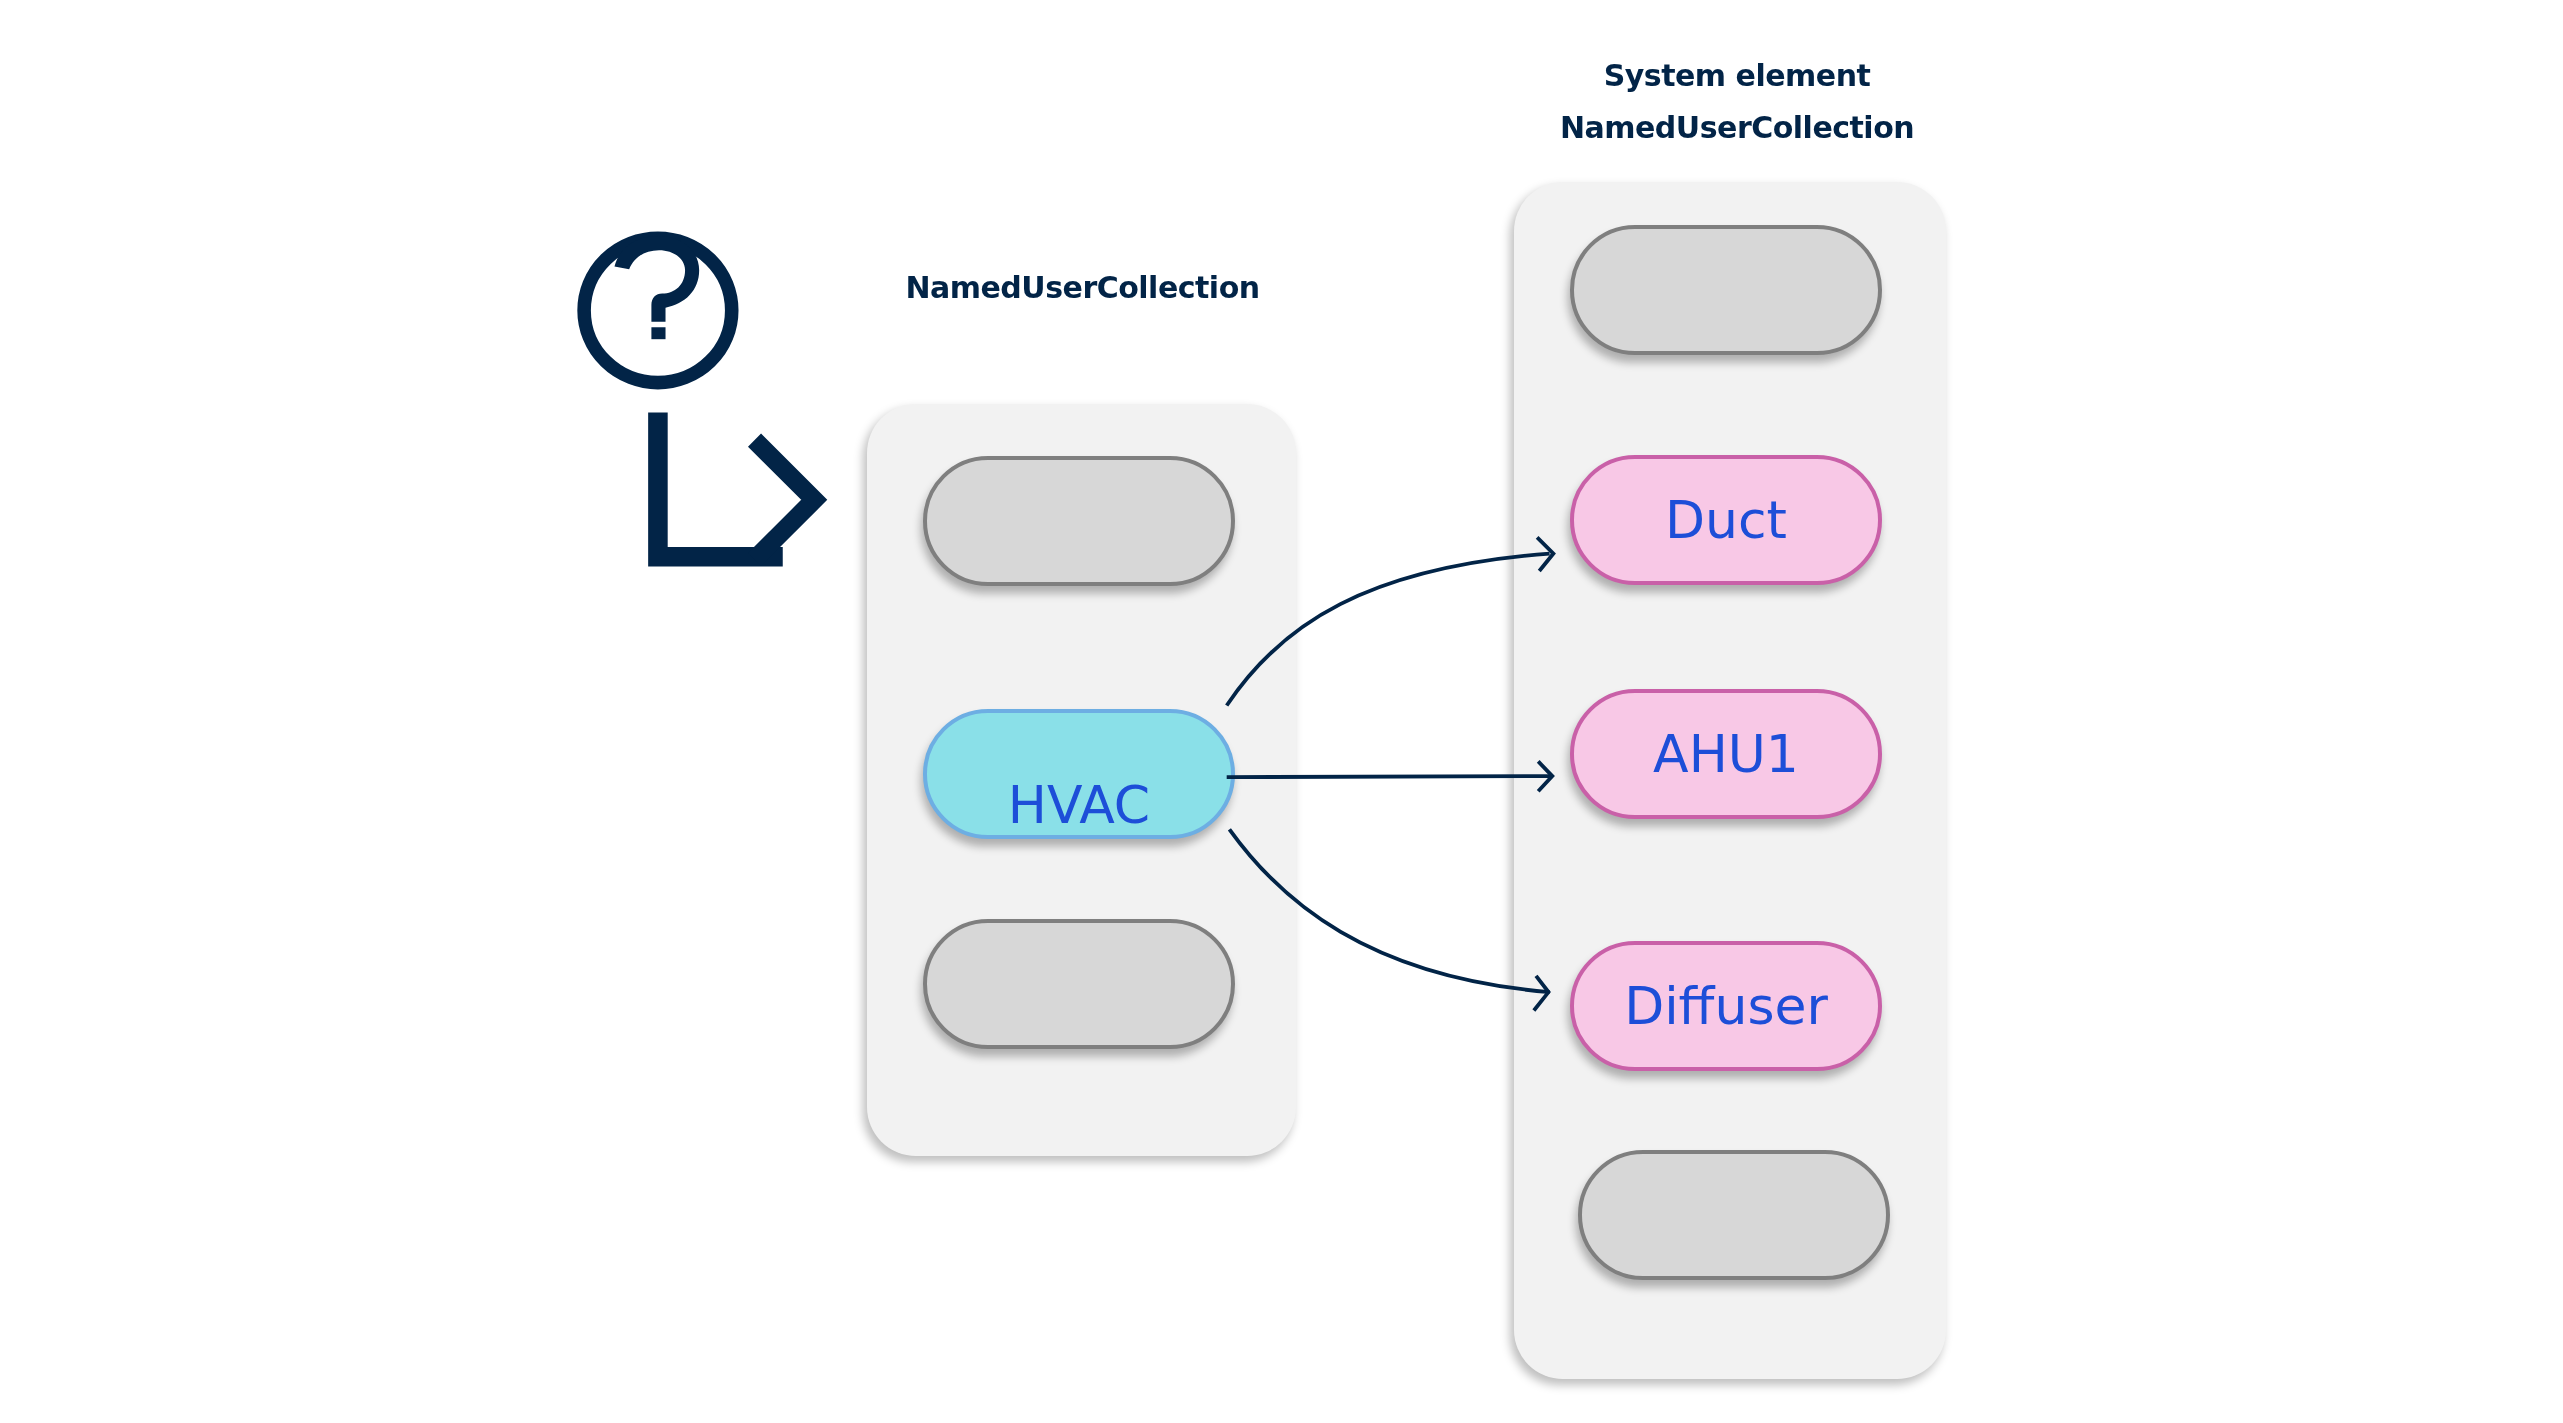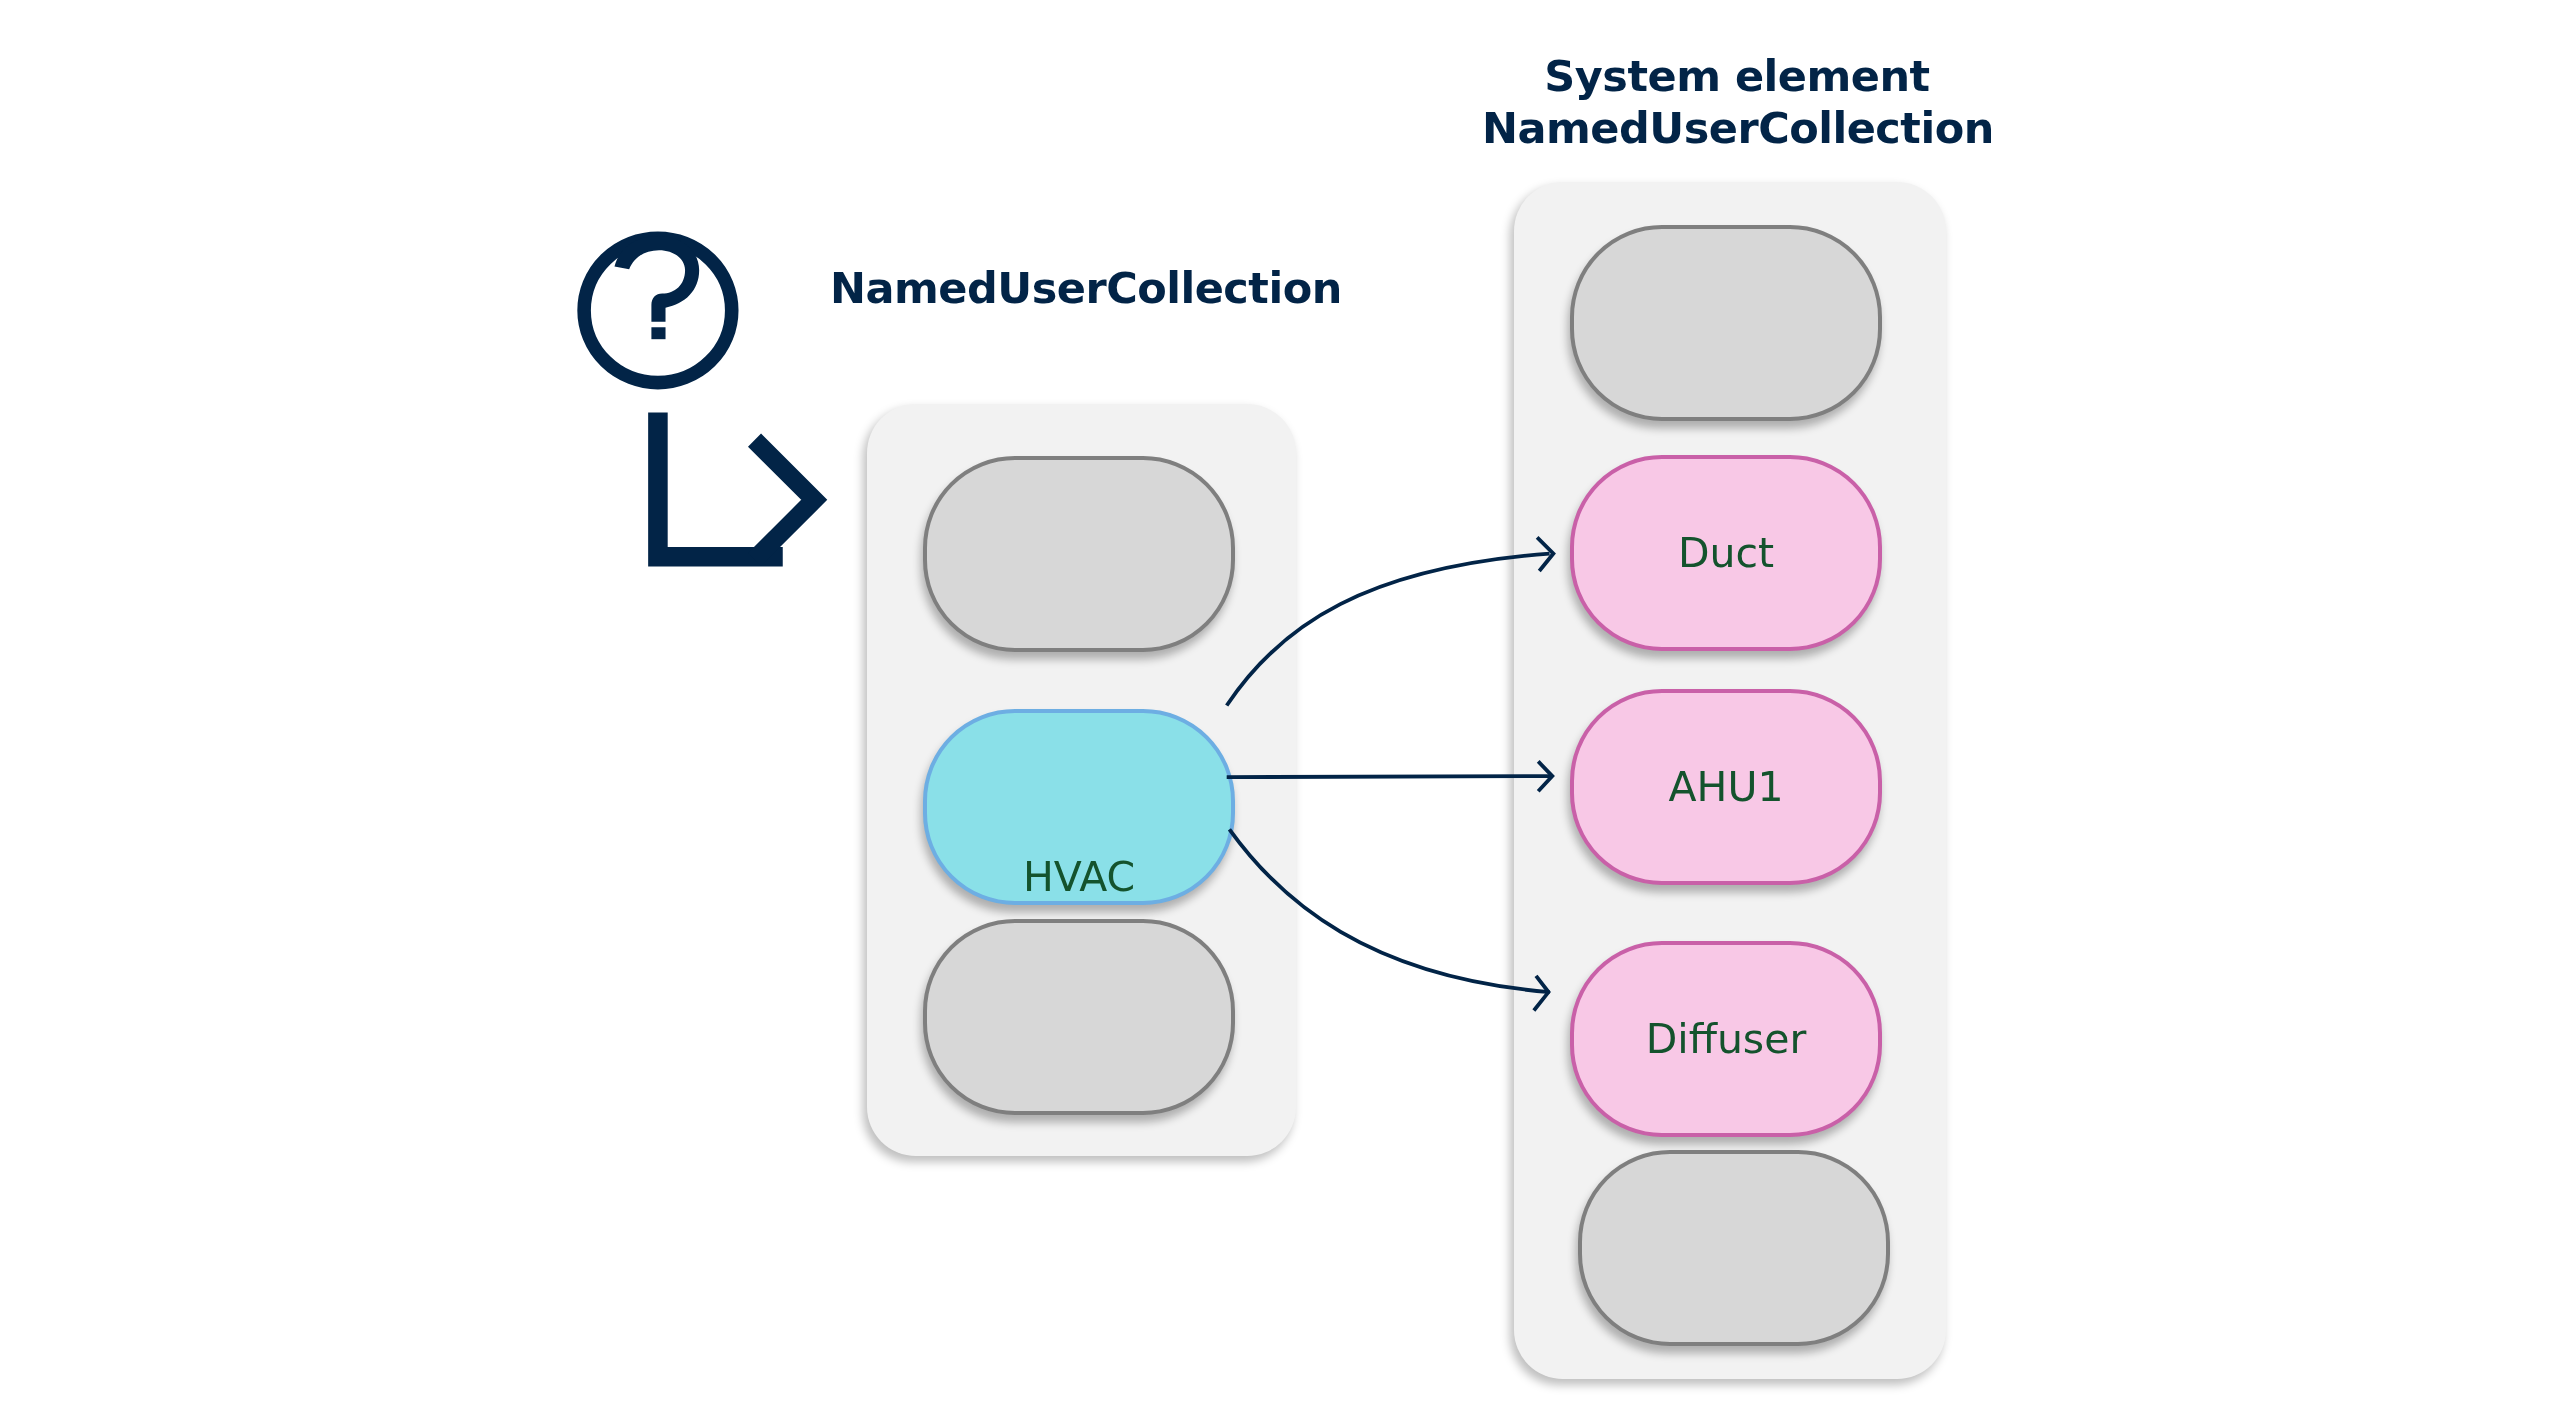--- a/index.html
+++ b/index.html
@@ -1,19 +1,19 @@
 <!DOCTYPE html>
 <html style="font-size:8.7px"><head>
 <meta charset="utf-8">
 <style>
   html, body { margin:0; padding:0; background:#ffffff; }
   body { width:2563px; height:1423px; position:relative; overflow:hidden; font-family:"DejaVu Sans", sans-serif; }
-  .title { position:absolute; text-align:center; color:#022447; font-weight:bold; font-size:43px; line-height:52px; letter-spacing:-0.5px; }
+  .title { position:absolute; text-align:center; color:#022447; font-weight:bold; font-size:30px; line-height:52px; letter-spacing:-0.5px; }
   .panel { position:absolute; background:#f2f2f2; border-radius:49px; box-shadow: -3.3px 5.4px 9.8px rgba(0,0,0,0.25); }
-  .pill { position:absolute; width:312px; height:196px; border-radius:92px; box-sizing:border-box; display:flex; align-items:center; justify-content:center; font-size:41px; color:#14532d; box-shadow: -2.2px 7.6px 8.7px rgba(0,0,0,0.28); font-family:"DejaVu Sans", sans-serif; }
+  .pill { position:absolute; width:312px; height:130px; border-radius:92px; box-sizing:border-box; display:flex; align-items:center; justify-content:center; font-size:52px; color:#1d4ed8; box-shadow: -2.2px 7.6px 8.7px rgba(0,0,0,0.28); font-family:"DejaVu Sans", sans-serif; }
   .pill.empty { background:#d7d7d7; border:4.3px solid #7f7f7f; }
   .pill.system { background:#8ae0e8; border:4.3px solid #6daee3; }
   .pill.element { background:#f8c8e6; border:4.3px solid #c960a8; }
   svg.overlay { position:absolute; left:0; top:0; }
 </style>
 </head>
 <body>
 
 <svg class="overlay" width="2563" height="1423" viewBox="0 0 4722 2622">
   <g>

